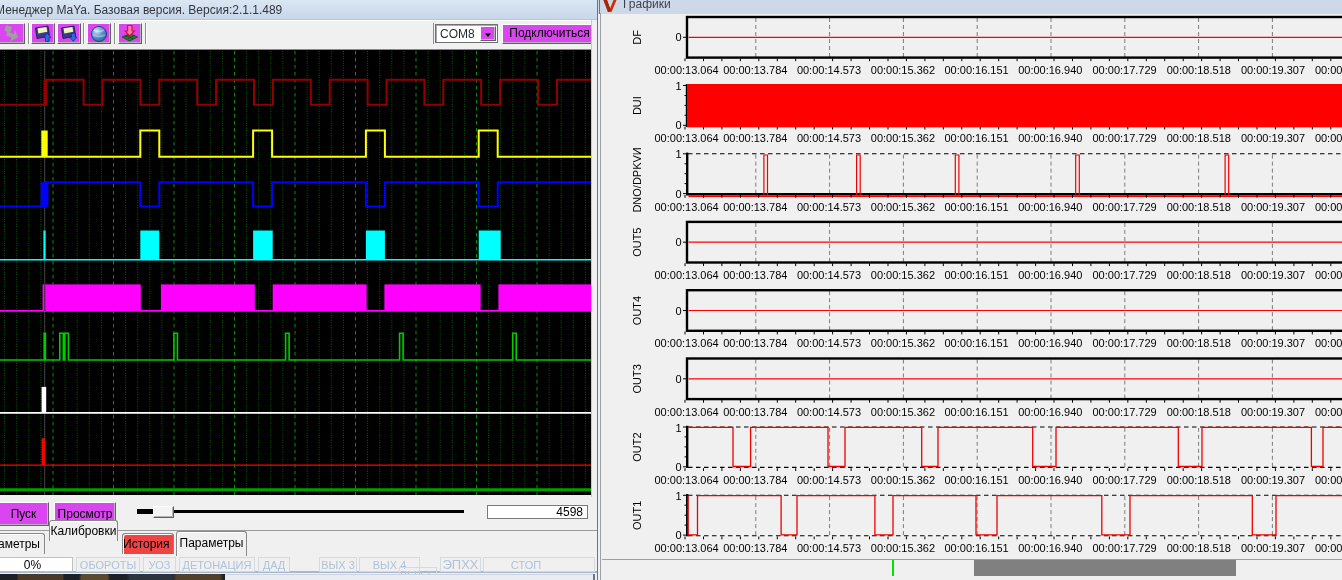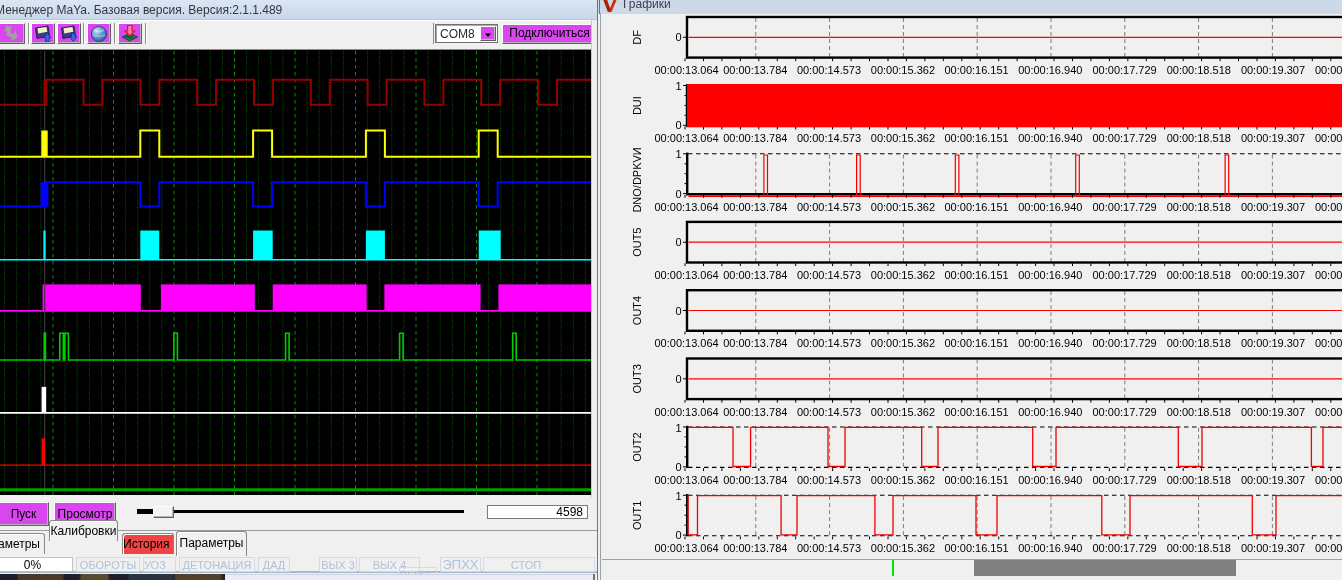--- a/index.html
+++ b/index.html
@@ -108,21 +108,21 @@
 <div class="abs btn3d" style="left:153px;top:506px;width:21px;height:12px;background:#f4f4f4"></div>
 <div class="abs" style="left:487px;top:504.5px;width:101px;height:14px;background:#fff;border:1px solid #7a7a7a;font-size:12px;text-align:right;line-height:12px;padding-right:4px">4598</div>
 <div class="abs" style="left:0;top:529.5px;width:597px;height:26px;background:#f0f0f0;border-top:1px solid #9a9a9a"></div>
 <div class="abs" style="left:-29px;top:533px;width:74px;height:21px;background:#f0f0f0;border:1px solid #888;border-bottom:none;border-radius:3px 3px 0 0;font-size:12px;text-align:center;line-height:20px;box-shadow:inset 1px 1px 0 #fff">Параметры</div>
 <div class="abs" style="left:49px;top:520px;width:69px;height:21px;background:#f0f0f0;border:1px solid #888;border-bottom:none;border-radius:3px 3px 0 0;font-size:12px;text-align:center;line-height:20px;box-shadow:inset 1px 1px 0 #fff">Калибровки</div>
 <div class="abs" style="left:122px;top:533px;width:52px;height:21px;background:#ef4444;border:1px solid #888;border-bottom:none;border-radius:3px 3px 0 0;font-size:12px;text-align:left;line-height:20px;box-shadow:inset 1px 1px 0 #fff">История</div>
 <div class="abs" style="left:176px;top:531px;width:71px;height:25px;background:#f0f0f0;border:1px solid #888;border-bottom:none;border-radius:3px 3px 0 0;font-size:12px;text-align:center;line-height:22px;box-shadow:inset 1px 1px 0 #fff;z-index:3">Параметры</div>
 <div class="abs" style="left:0;top:555.5px;width:597px;height:17.5px;background:#f0f0f0;border-bottom:2px solid #a7b7cd"></div>
 <div class="abs" style="left:-8px;top:556.5px;width:81px;height:15px;background:#fff;border:1px solid #c0c0c0;font-size:12px;text-align:center;line-height:14px">0%</div>
 <div class="abs" style="left:76px;top:556.5px;width:64px;height:15px;border:1px solid #d4dae2;font-size:11px;color:#aec2da;text-align:center;line-height:14px;overflow:hidden;">ОБОРОТЫ</div>
-<div class="abs" style="left:143px;top:556.5px;width:33px;height:15px;border:1px solid #d4dae2;font-size:11px;color:#aec2da;line-height:14px;overflow:hidden;">УОЗ</div>
+<div class="abs" style="left:143px;top:556.5px;width:33px;height:15px;border:1px solid #d4dae2;font-size:11px;color:#aec2da;text-align:center;line-height:14px;overflow:hidden;">УОЗ</div>
 <div class="abs" style="left:179px;top:556.5px;width:76px;height:15px;border:1px solid #d4dae2;font-size:11px;color:#aec2da;text-align:center;line-height:14px;overflow:hidden;">ДЕТОНАЦИЯ</div>
 <div class="abs" style="left:258px;top:556.5px;width:32px;height:15px;border:1px solid #d4dae2;font-size:11px;color:#aec2da;text-align:center;line-height:14px;overflow:hidden;">ДАД</div>
 <div class="abs" style="left:291px;top:556.5px;width:26px;height:15px;border:1px solid #d4dae2;font-size:11px;color:#aec2da;text-align:center;line-height:14px;overflow:hidden;margin-top:43px;">60-2</div>
 <div class="abs" style="left:319px;top:556.5px;width:38px;height:15px;border:1px solid #d4dae2;font-size:11px;color:#aec2da;text-align:center;line-height:14px;overflow:hidden;">ВЫХ 3</div>
 <div class="abs" style="left:359px;top:556.5px;width:61px;height:15px;border:1px solid #d4dae2;font-size:11px;color:#aec2da;text-align:center;line-height:14px;overflow:hidden;">ВЫХ 4</div>
 <div class="abs" style="left:399px;top:567px;width:38px;height:15px;border:1px solid #d4dae2;font-size:11px;color:#aec2da;text-align:left;line-height:14px;overflow:hidden;">ВЫХ 5</div>
 <div class="abs" style="left:440px;top:556.5px;width:41px;height:15px;border:1px solid #d4dae2;font-size:13px;color:#aec2da;text-align:center;line-height:14px;overflow:hidden;">ЭПХХ</div>
 <div class="abs" style="left:483px;top:556.5px;width:112px;height:15px;border:1px solid #d4dae2;font-size:11px;color:#aec2da;text-align:center;line-height:14px;overflow:hidden;padding-right:26px;">СТОП</div>
 <div class="abs" style="left:0;top:573.5px;width:225px;height:7px;background:radial-gradient(circle at 18% 40%, #4a3828 0 12%, transparent 13%),radial-gradient(circle at 42% 70%, #5a4a30 0 10%, transparent 12%),radial-gradient(circle at 67% 30%, #2c3440 0 14%, transparent 16%),radial-gradient(circle at 88% 60%, #51402c 0 11%, transparent 13%),#1d2026"></div>
 <div class="abs" style="left:225px;top:573.5px;width:368px;height:7px;background:#e9ecf2;border-top:1px solid #cdd4df"></div>

